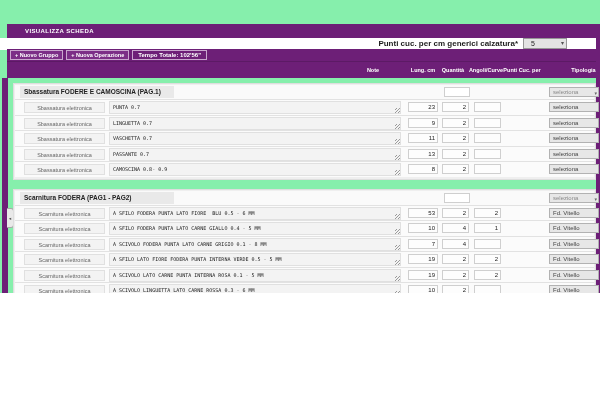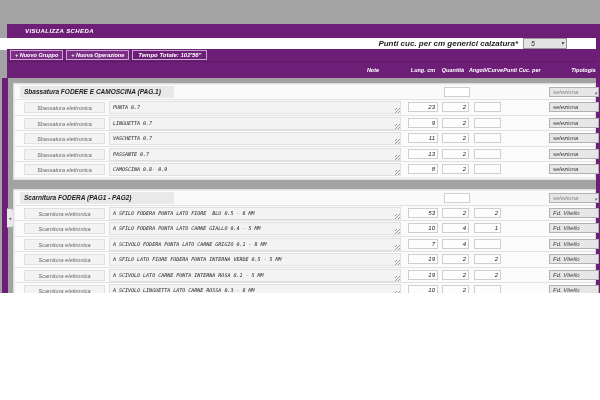--- a/index.html
+++ b/index.html
@@ -1,19 +1,19 @@
 <!DOCTYPE html>
 <html><head>
 <meta charset="utf-8">
 <style>
   * { margin:0; padding:0; box-sizing:border-box; }
   html,body { background:#fff; }
   .page {
     position:relative; width:600px; height:293px; overflow:hidden;
-    background:#a3a3a3; font-family:"Liberation Sans", sans-serif;font-style:italic;
+    background:#86efac; font-family:"Liberation Sans", sans-serif;
   }
   
   .titlebar {
     position:absolute; left:7px; right:0; top:24px; height:14px;
     background:#6d1f77; color:#fff; font-size:6px; font-weight:bold;
     letter-spacing:.4px; line-height:14px; padding-left:18px;
   }
   .punti-row { position:absolute; left:0; right:0; top:38px; height:12px; background:#fff; }
   .punti-label {
     position:absolute; right:82px; top:1px; font-size:8px; font-weight:bold; color:#1d1d1d;

